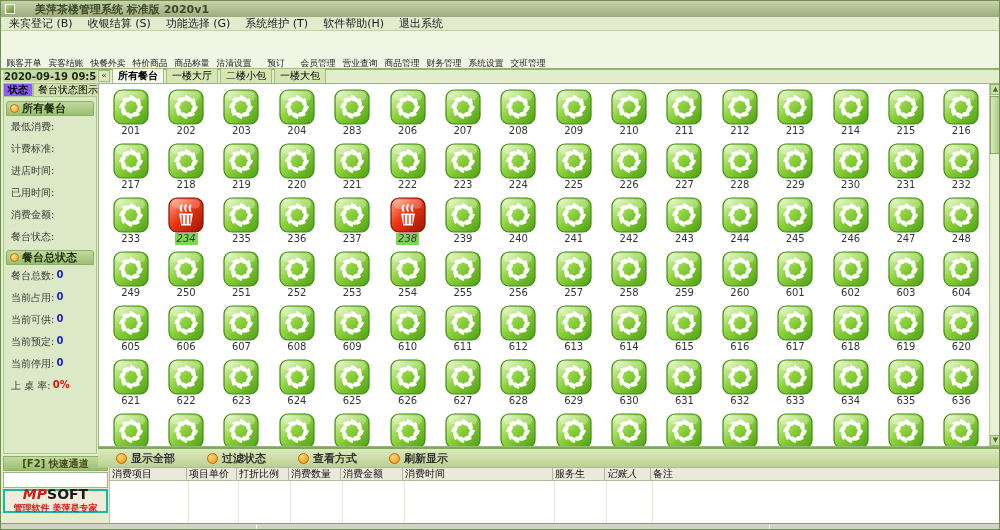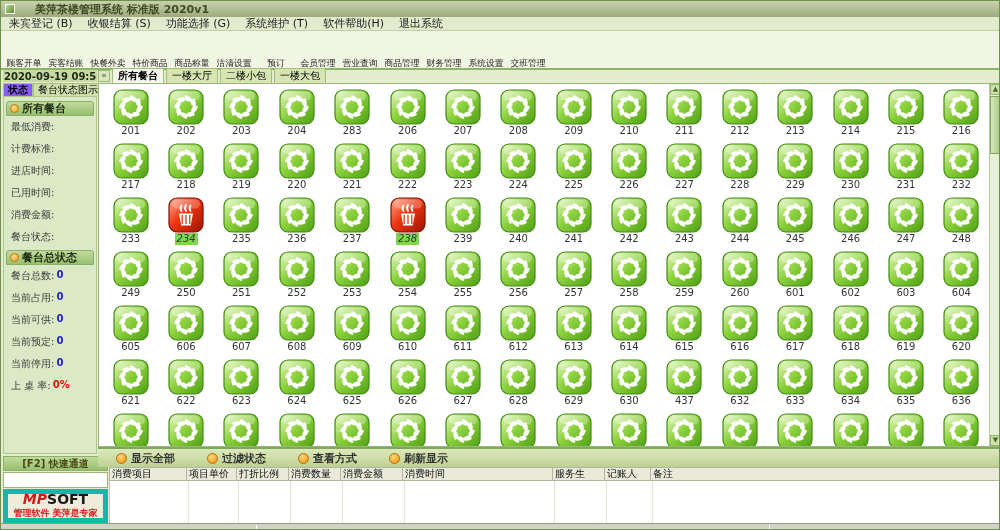--- a/index.html
+++ b/index.html
@@ -45,22 +45,22 @@
   .sstat { font-size:10px; color:#3a3a3a; display:flex; padding:4px 0 4px 5px; white-space:nowrap; }
   .sval { margin-left:2px; font-weight:bold; }
   .sval.blue { color:#2222cc; } .sval.red { color:#dd1111; }
 
   
   #fastlane { position:absolute; left:2px; top:455px; width:105px; height:15px;
     background:linear-gradient(#c2da9e,#98c070); border:1px solid #8cb066; font-size:10px; font-weight:bold;
     color:#4a4a18; display:flex; align-items:center; justify-content:center; white-space:nowrap; }
   #fast-input { position:absolute; left:2px; top:471px; width:105px; height:16px; background:#fff;
     border:1px solid #a0b080; font-size:11px; padding:0 2px; }
-  #logo-box { position:absolute; left:2px; top:488px; width:105px; height:34px; background:#efecdc;
-    border:5px solid #14b8a6; display:flex; flex-direction:column; align-items:center; justify-content:center; }
+  #logo-box { position:absolute; left:2px; top:488px; width:105px; height:24px; background:#efecdc;
+    border:2px solid #14b8a6; display:flex; flex-direction:column; align-items:center; justify-content:center; }
   .logo-line { font-size:14px; font-weight:bold; line-height:15px; letter-spacing:0; }
   .mp { color:#d41818; font-style:italic; } .soft { color:#1a1a1a; }
   .slogan { color:#d42020; font-size:9px; font-weight:bold; white-space:nowrap; }
 
   
   #main-tabs { position:absolute; left:111px; top:67px; height:15px; display:flex; gap:2px; }
   .mtab { padding:0 5px; font-size:10px; background:#d6e5b2; border:1px solid #a2bd7e; border-bottom:none;
     border-radius:2px 2px 0 0; display:flex; align-items:center; white-space:nowrap; }
   .mtab.active { background:#f7f9ee; font-weight:bold; }
 
@@ -929,21 +929,21 @@
         <div class="tcell">
           <svg class="tbl-icon">
             <use href="#tbl-free"></use>
           </svg>
           <span class="tnum">630</span>
         </div>
         <div class="tcell">
           <svg class="tbl-icon">
             <use href="#tbl-free"></use>
           </svg>
-          <span class="tnum">437</span>
+          <span class="tnum">631</span>
         </div>
         <div class="tcell">
           <svg class="tbl-icon">
             <use href="#tbl-free"></use>
           </svg>
           <span class="tnum">632</span>
         </div>
         <div class="tcell">
           <svg class="tbl-icon">
             <use href="#tbl-free"></use>
@@ -1076,21 +1076,21 @@
     </div>
 
   <div id="order-head">
       <span class="ocell" style="width: 78px;">消费项目</span>
       <span class="ocell" style="width: 50px;">项目单价</span>
       <span class="ocell" style="width: 52px;">打折比例</span>
       <span class="ocell" style="width: 52px;">消费数量</span>
       <span class="ocell" style="width: 62px;">消费金额</span>
       <span class="ocell" style="width: 150px;">消费时间</span>
       <span class="ocell" style="width: 52px;">服务生</span>
-      <span class="ocell" style="width: 46px;">记账人</span>
+      <span class="ocell" style="width: 46px; font-style: italic;">记账人</span>
       <span class="ocell" style="width: 350px;">备注</span>
     </div>
   <div id="order-body">
       <div class="ocol-line" style="left: 78px;"></div>
       <div class="ocol-line" style="left: 128px;"></div>
       <div class="ocol-line" style="left: 180px;"></div>
       <div class="ocol-line" style="left: 232px;"></div>
       <div class="ocol-line" style="left: 294px;"></div>
       <div class="ocol-line" style="left: 444px;"></div>
       <div class="ocol-line" style="left: 496px;"></div>

